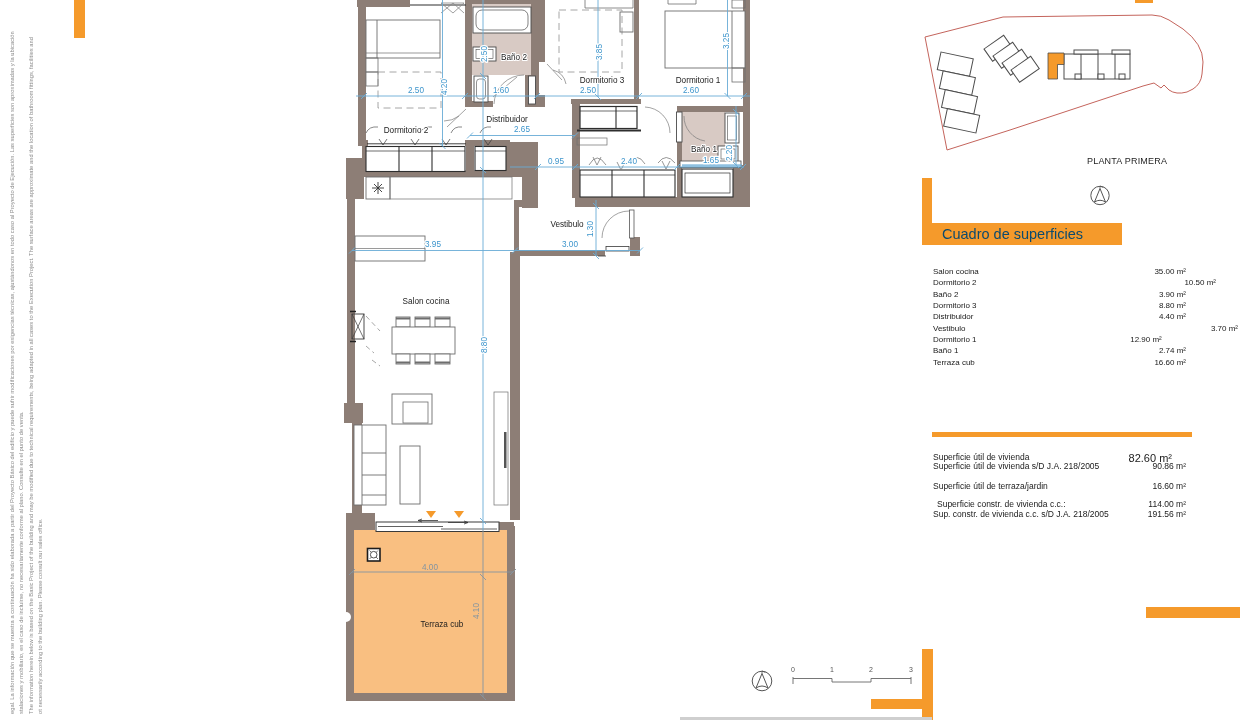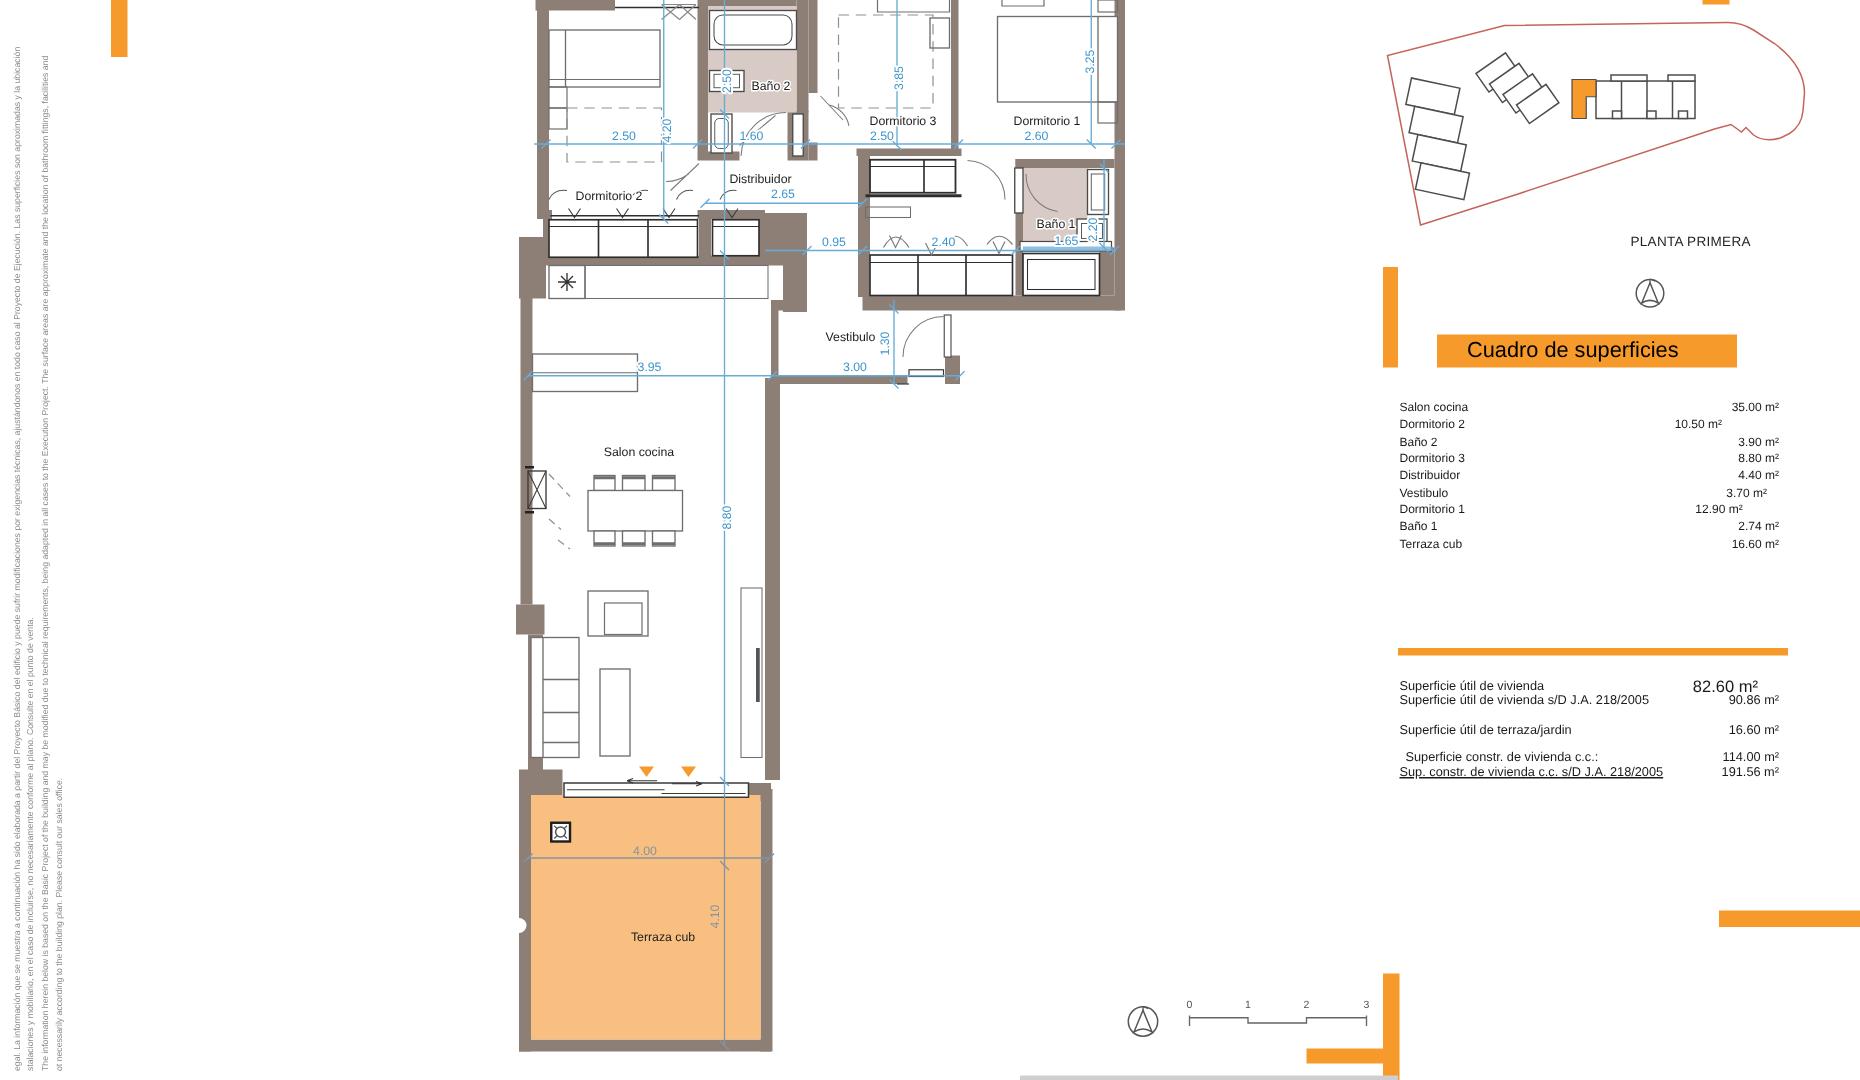--- a/index.html
+++ b/index.html
@@ -440,43 +440,43 @@
   <path d="M793,677 L793,684 M793,678.5 L832,678.5 L832,682 L871,682 L871,678.5 L911,678.5 M911,677 L911,684" fill="none" stroke="#666" stroke-width="0.9"></path>
 </g>
 </svg>
 
 <div class="abs" style="left:74px;top:0;width:11px;height:38px;background:#f59a2b;"></div>
 
 <div class="abs" style="left:1087px;top:156px;font-size:9px;color:#1f1f1f;letter-spacing:0.2px;text-align:right;">PLANTA PRIMERA</div>
 
 <div class="abs" style="left:922px;top:178px;width:10px;height:67px;background:#f59a2b;"></div>
 
-<div class="abs" style="left:922px;top:223px;width:200px;height:22px;background:#f59a2b;color:#000000;font-size:14.5px;margin-left:36px;">
+<div class="abs" style="left:922px;top:223px;width:200px;height:22px;background:#f59a2b;color:#0c4a6e;font-size:14.5px;">
       <span style="position:absolute;left:20px;top:3px;">Cuadro de superficies</span>
     </div>
 
 <div id="table1">
 
   <div class="row" style="left:933px;top:267px;">Salon cocina</div>
       <div class="val" style="left:1106px;top:267px;">35.00 m²</div>
 
   <div class="row" style="left:933px;top:278.3px;">Dormitorio 2</div>
-      <div class="val" style="left:1068px;top:278.3px;">10.50 m²</div>
+      <div class="val" style="left:1136px;top:278.3px;">10.50 m²</div>
 
   <div class="row" style="left:933px;top:289.7px;">Baño 2</div>
       <div class="val" style="left:1106px;top:289.7px;">3.90 m²</div>
 
   <div class="row" style="left:933px;top:301px;">Dormitorio 3</div>
       <div class="val" style="left:1106px;top:301px;">8.80 m²</div>
 
   <div class="row" style="left:933px;top:312.3px;">Distribuidor</div>
       <div class="val" style="left:1106px;top:312.3px;">4.40 m²</div>
 
   <div class="row" style="left:933px;top:323.7px;">Vestibulo</div>
-      <div class="val" style="left:1098px;top:323.7px;">3.70 m²</div>
+      <div class="val" style="left:1158px;top:323.7px;">3.70 m²</div>
 
   <div class="row" style="left:933px;top:335px;">Dormitorio 1</div>
       <div class="val" style="left:1106px;top:335px;text-align:center;">12.90 m²</div>
 
   <div class="row" style="left:933px;top:346.3px;">Baño 1</div>
       <div class="val" style="left:1106px;top:346.3px;">2.74 m²</div>
 
   <div class="row" style="left:933px;top:357.7px;">Terraza cub</div>
       <div class="val" style="left:1106px;top:357.7px;">16.60 m²</div>
 </div>
@@ -490,21 +490,21 @@
 
   <div class="row" style="left:933px;top:461.2px;font-size:8.5px;">Superficie útil de vivienda s/D J.A. 218/2005</div>
       <div class="val" style="left:1106px;top:461.2px;font-size:8.5px;text-align:right;">90.86 m²</div>
 
   <div class="row" style="left:933px;top:480.8px;font-size:8.5px;">Superficie útil de terraza/jardin</div>
       <div class="val" style="left:1106px;top:480.8px;font-size:8.5px;">16.60 m²</div>
 
   <div class="row" style="left:937px;top:499.4px;font-size:8.5px;">Superficie constr. de vivienda c.c.:</div>
       <div class="val" style="left:1106px;top:499.4px;font-size:8.5px;">114.00 m²</div>
 
-  <div class="row" style="left:933px;top:509.2px;font-size:8.5px;text-decoration:underline;">Sup. constr. de vivienda c.c. s/D J.A. 218/2005</div>
+  <div class="row" style="left:933px;top:509.2px;font-size:8.5px;">Sup. constr. de vivienda c.c. s/D J.A. 218/2005</div>
       <div class="val" style="left:1106px;top:509.2px;font-size:8.5px;">191.56 m²</div>
 </div>
 
 <div class="abs" style="left:1146px;top:607px;width:94px;height:11px;background:#f59a2b;"></div>
 
 <div class="abs" style="left:922px;top:649px;width:11px;height:71px;background:#f59a2b;"></div>
 
 <div class="abs" style="left:871px;top:699px;width:51px;height:10px;background:#f59a2b;"></div>
 
 <div class="abs" style="left:680px;top:717px;width:252px;height:3px;background:#cfcfcf;"></div>

